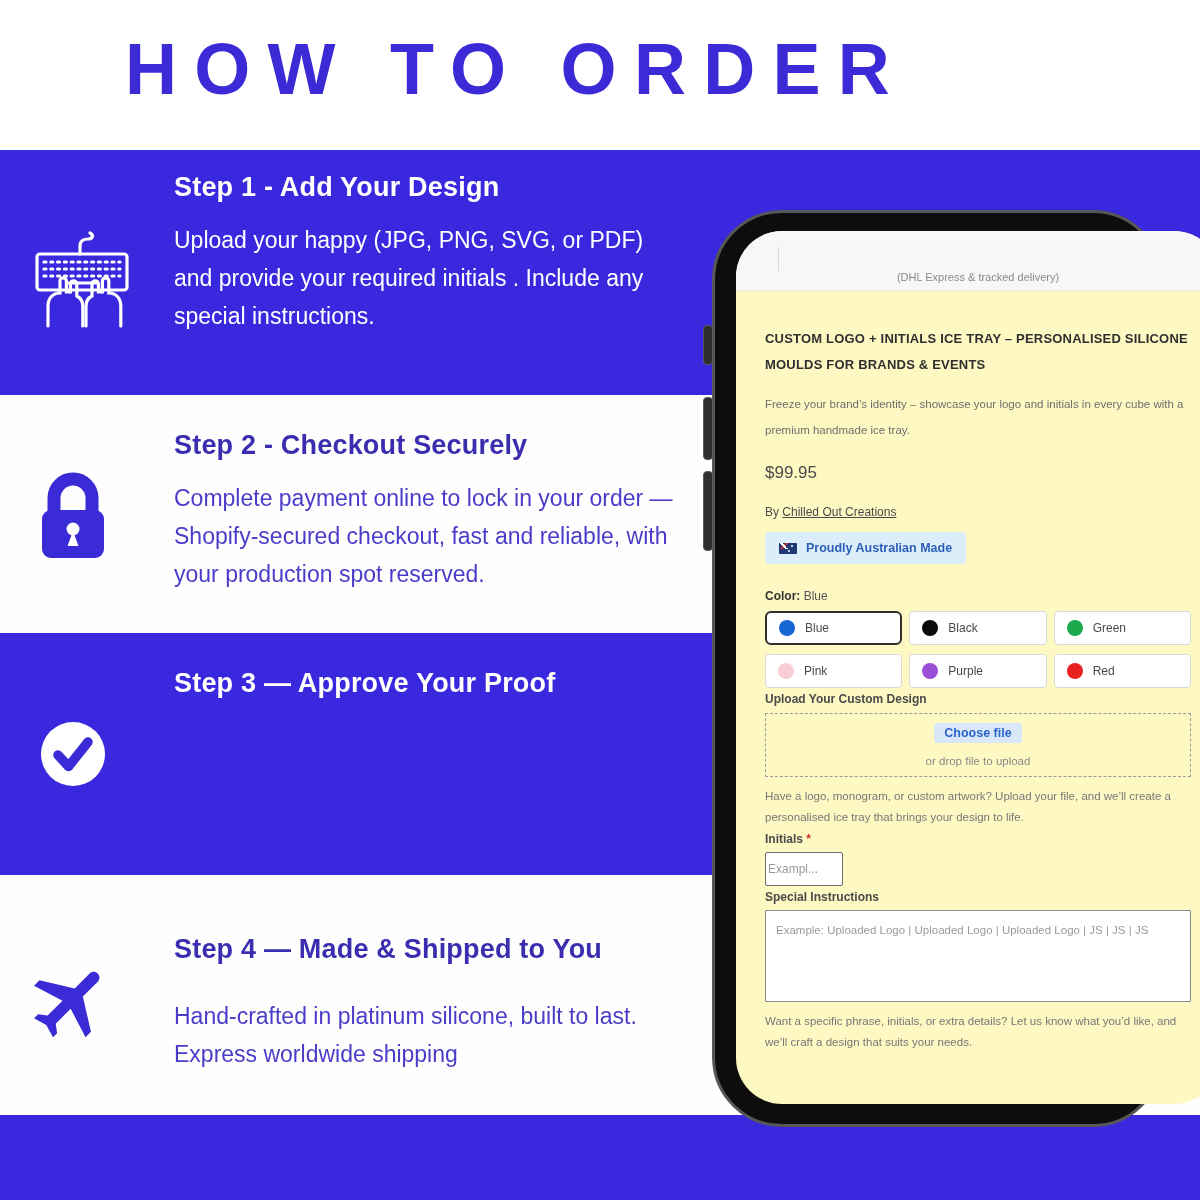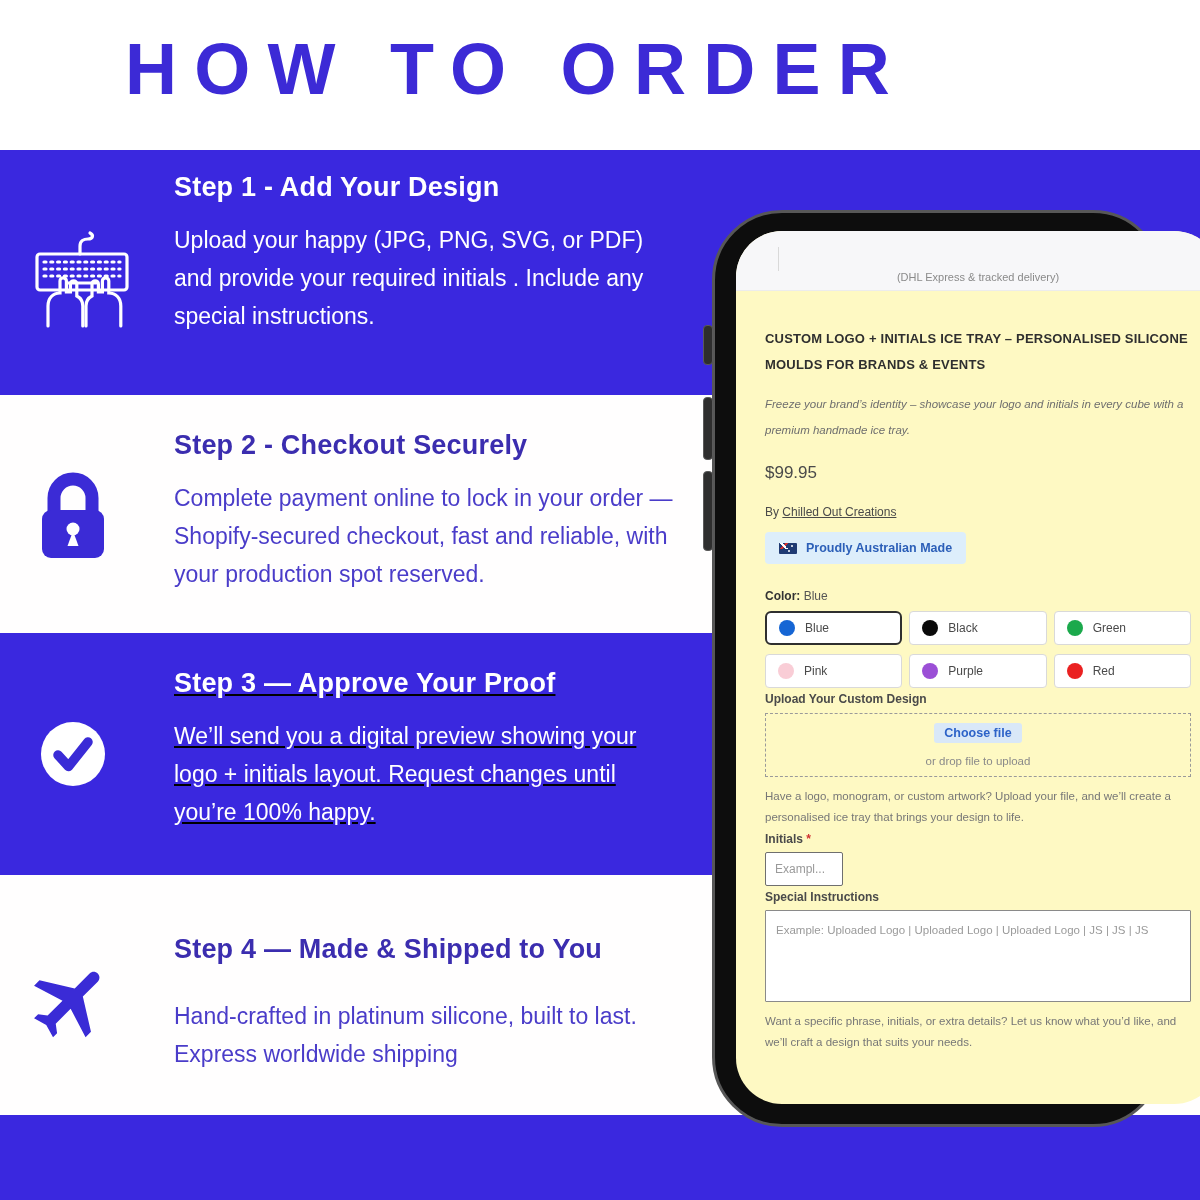--- a/index.html
+++ b/index.html
@@ -32,21 +32,21 @@
 
   
   .step { position:absolute; left:136px; z-index:2;margin-left:38px; }
   .step h2 { font-size:27px; font-weight:700; letter-spacing:0.2px; }
   .step p  { font-size:23px; line-height:38px; margin-top:18px; }
   .step.on-blue h2, .step.on-blue p { color:#ffffff; }
   .step.on-white h2 { color:#3b2daf; }
   .step.on-white p  { color:#4a3cc9; }
   #step1 { top:172px; width:500px; }
   #step2 { top:430px; width:530px; }
-  #step3 { top:668px; width:500px;text-decoration:underline; }
+  #step3 { top:668px; width:500px; }
   #step4 { top:934px; width:545px; }
   #step4 p { margin-top:32px; }
 
   .step-icon { position:absolute; z-index:2; }
   #icon-keyboard { left:34px; top:226px; }
   #icon-lock     { left:40px; top:470px; }
   #icon-check    { left:40px; top:721px; }
   #icon-plane    { left:26px; top:956px; width:92px; height:92px; transform:rotate(45deg); }
 
   
@@ -81,21 +81,21 @@
     text-align:center; font-size:11px; color:#8a8a8a;
   }
   .status-divider { position:absolute; left:42px; top:16px; width:1px; height:24px; background:#d9d9d9; }
 
   .screen-content { padding:0 29px; }
   .product-title {
     margin-top:35px;
     font-size:13px; line-height:25.5px; font-weight:700;
     color:#2f2f2f; letter-spacing:0.2px;
   }
-  .product-desc { margin-top:14px; font-size:11.5px; line-height:26px; color:#6e6e6e;font-style:italic; }
+  .product-desc { margin-top:14px; font-size:11.5px; line-height:26px; color:#6e6e6e; }
   .product-price { margin-top:20px; font-size:17px; color:#4a4a4a; }
   .vendor-line { margin-top:22px; font-size:12px; color:#4a4a4a; }
   .vendor-link { text-decoration:underline; color:#4a4a4a; cursor:pointer; }
   .badge {
     margin-top:13px; display:inline-flex; align-items:center; gap:9px;
     background:#ddeefb; border-radius:4px; padding:9px 14px;
   }
   .badge-label { font-size:12.5px; font-weight:700; color:#2c5fb8;text-align:center; }
   .flag { position:relative; width:18px; height:11px; background:#1f3a73; overflow:hidden; border-radius:1px; }
   .flag .jack { position:absolute; left:0; top:0; width:9px; height:6px;
@@ -132,21 +132,21 @@
     font-size:12.5px; font-weight:700;
     padding:3px 10px; border-radius:3px; border:none; cursor:pointer;
     font-family:"Liberation Sans", sans-serif;
   }
   .drop-hint { font-size:11.5px; color:#8a8a8a; }
   .helper { margin-top:9px; font-size:11.5px; line-height:21px; color:#777; }
 
   .initials-input {
     margin-top:6px; width:78px; height:34px;
     border:1px solid #6f6f6f; border-radius:2px;
-    padding:0 9px; font-size:12px; color:#444;
+    padding:0 2px; font-size:12px; color:#444;
     font-family:"Liberation Sans", sans-serif; display:block;
   }
   .initials-input::placeholder { color:#9a9a9a; }
   .special-textarea {
     margin-top:6px; width:100%; height:92px;
     border:1px solid #8a8a8a; border-radius:1px;
     padding:9px 10px; font-size:11.5px; line-height:20px; color:#444;
     resize:none; font-family:"Liberation Sans", sans-serif; display:block;
   }
   .special-textarea::placeholder { color:#9a9a9a; }
@@ -202,21 +202,20 @@
   <p>Upload your happy (JPG, PNG, SVG, or PDF) and provide your required initials . Include any special instructions.</p>
 </section>
 
 <section id="step2" class="step on-white">
   <h2>Step 2 - Checkout Securely</h2>
   <p>Complete payment online to lock in your order — Shopify-secured checkout, fast and reliable, with your production spot reserved.</p>
 </section>
 
 <section id="step3" class="step on-blue">
   <h2>Step 3 — Approve Your Proof</h2>
-  <p>We’ll send you a digital preview showing your logo + initials layout. Request changes until you’re 100% happy.</p>
 </section>
 
 <section id="step4" class="step on-white">
   <h2>Step 4 — Made &amp; Shipped to You</h2>
   <p>Hand-crafted in platinum silicone, built to last. Express worldwide shipping</p>
 </section>
 
 <div class="phone">
   <div id="btn-mute" class="side-btn"></div>
   <div id="btn-vol-up" class="side-btn"></div>

